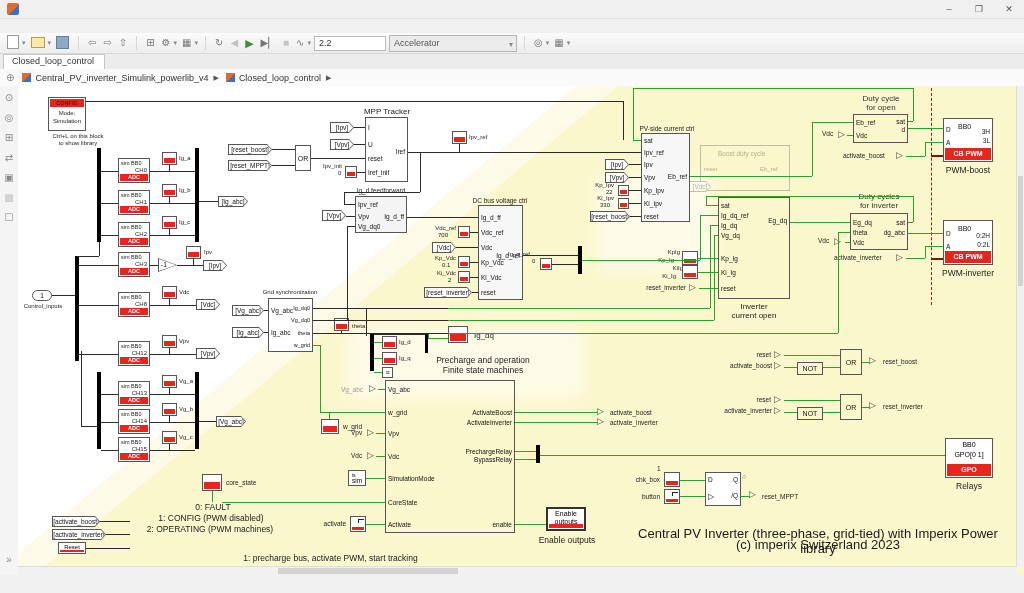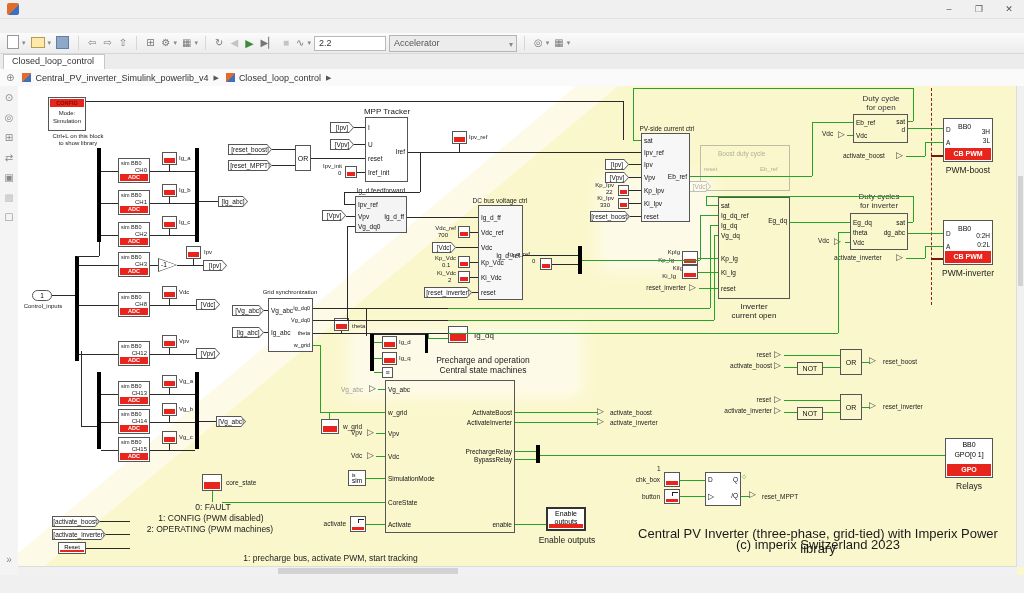--- a/index.html
+++ b/index.html
@@ -495,21 +495,21 @@
         <i></i>
       </div>
       <div class="lbl t6" style="left:381px;top:269px">Ig_q</div>
     <div class="lb" style="left:364px;top:281px;width:11px;height:11px;background:#fff">≡</div>
     <div class="mux" style="left:407px;top:247px;height:20px;width:3px"></div>
     <div class="scp" style="left:430px;top:240px;width:20px;height:17px">
         <i style="height:7px"></i>
       </div>
     <div class="lbl t8" style="left:456px;top:245px">Ig_dq</div>
 
-    <div class="lbl t85 c" style="left:390px;top:270px;width:150px"><span>Precharge and operation</span><br><span>Central state machines</span></div>
+    <div class="lbl t85 c" style="left:390px;top:270px;width:150px"><span>Precharge and operation</span><br><span>Finite state machines</span></div>
     <div class="blk" style="left:367px;top:294px;width:130px;height:153px">
       <span class="pl" style="top:6px">Vg_abc</span>
       <span class="pl" style="top:29px">w_grid</span>
       <span class="pl" style="top:50px">Vpv</span>
       <span class="pl" style="top:73px">Vdc</span>
       <span class="pl" style="top:95px">SimulationMode</span>
       <span class="pl" style="top:119px">CoreState</span>
       <span class="pl" style="top:141px">Activate</span>
       <span class="pr" style="top:29px">ActivateBoost</span>
       <span class="pr" style="top:39px">ActivateInverter</span>

